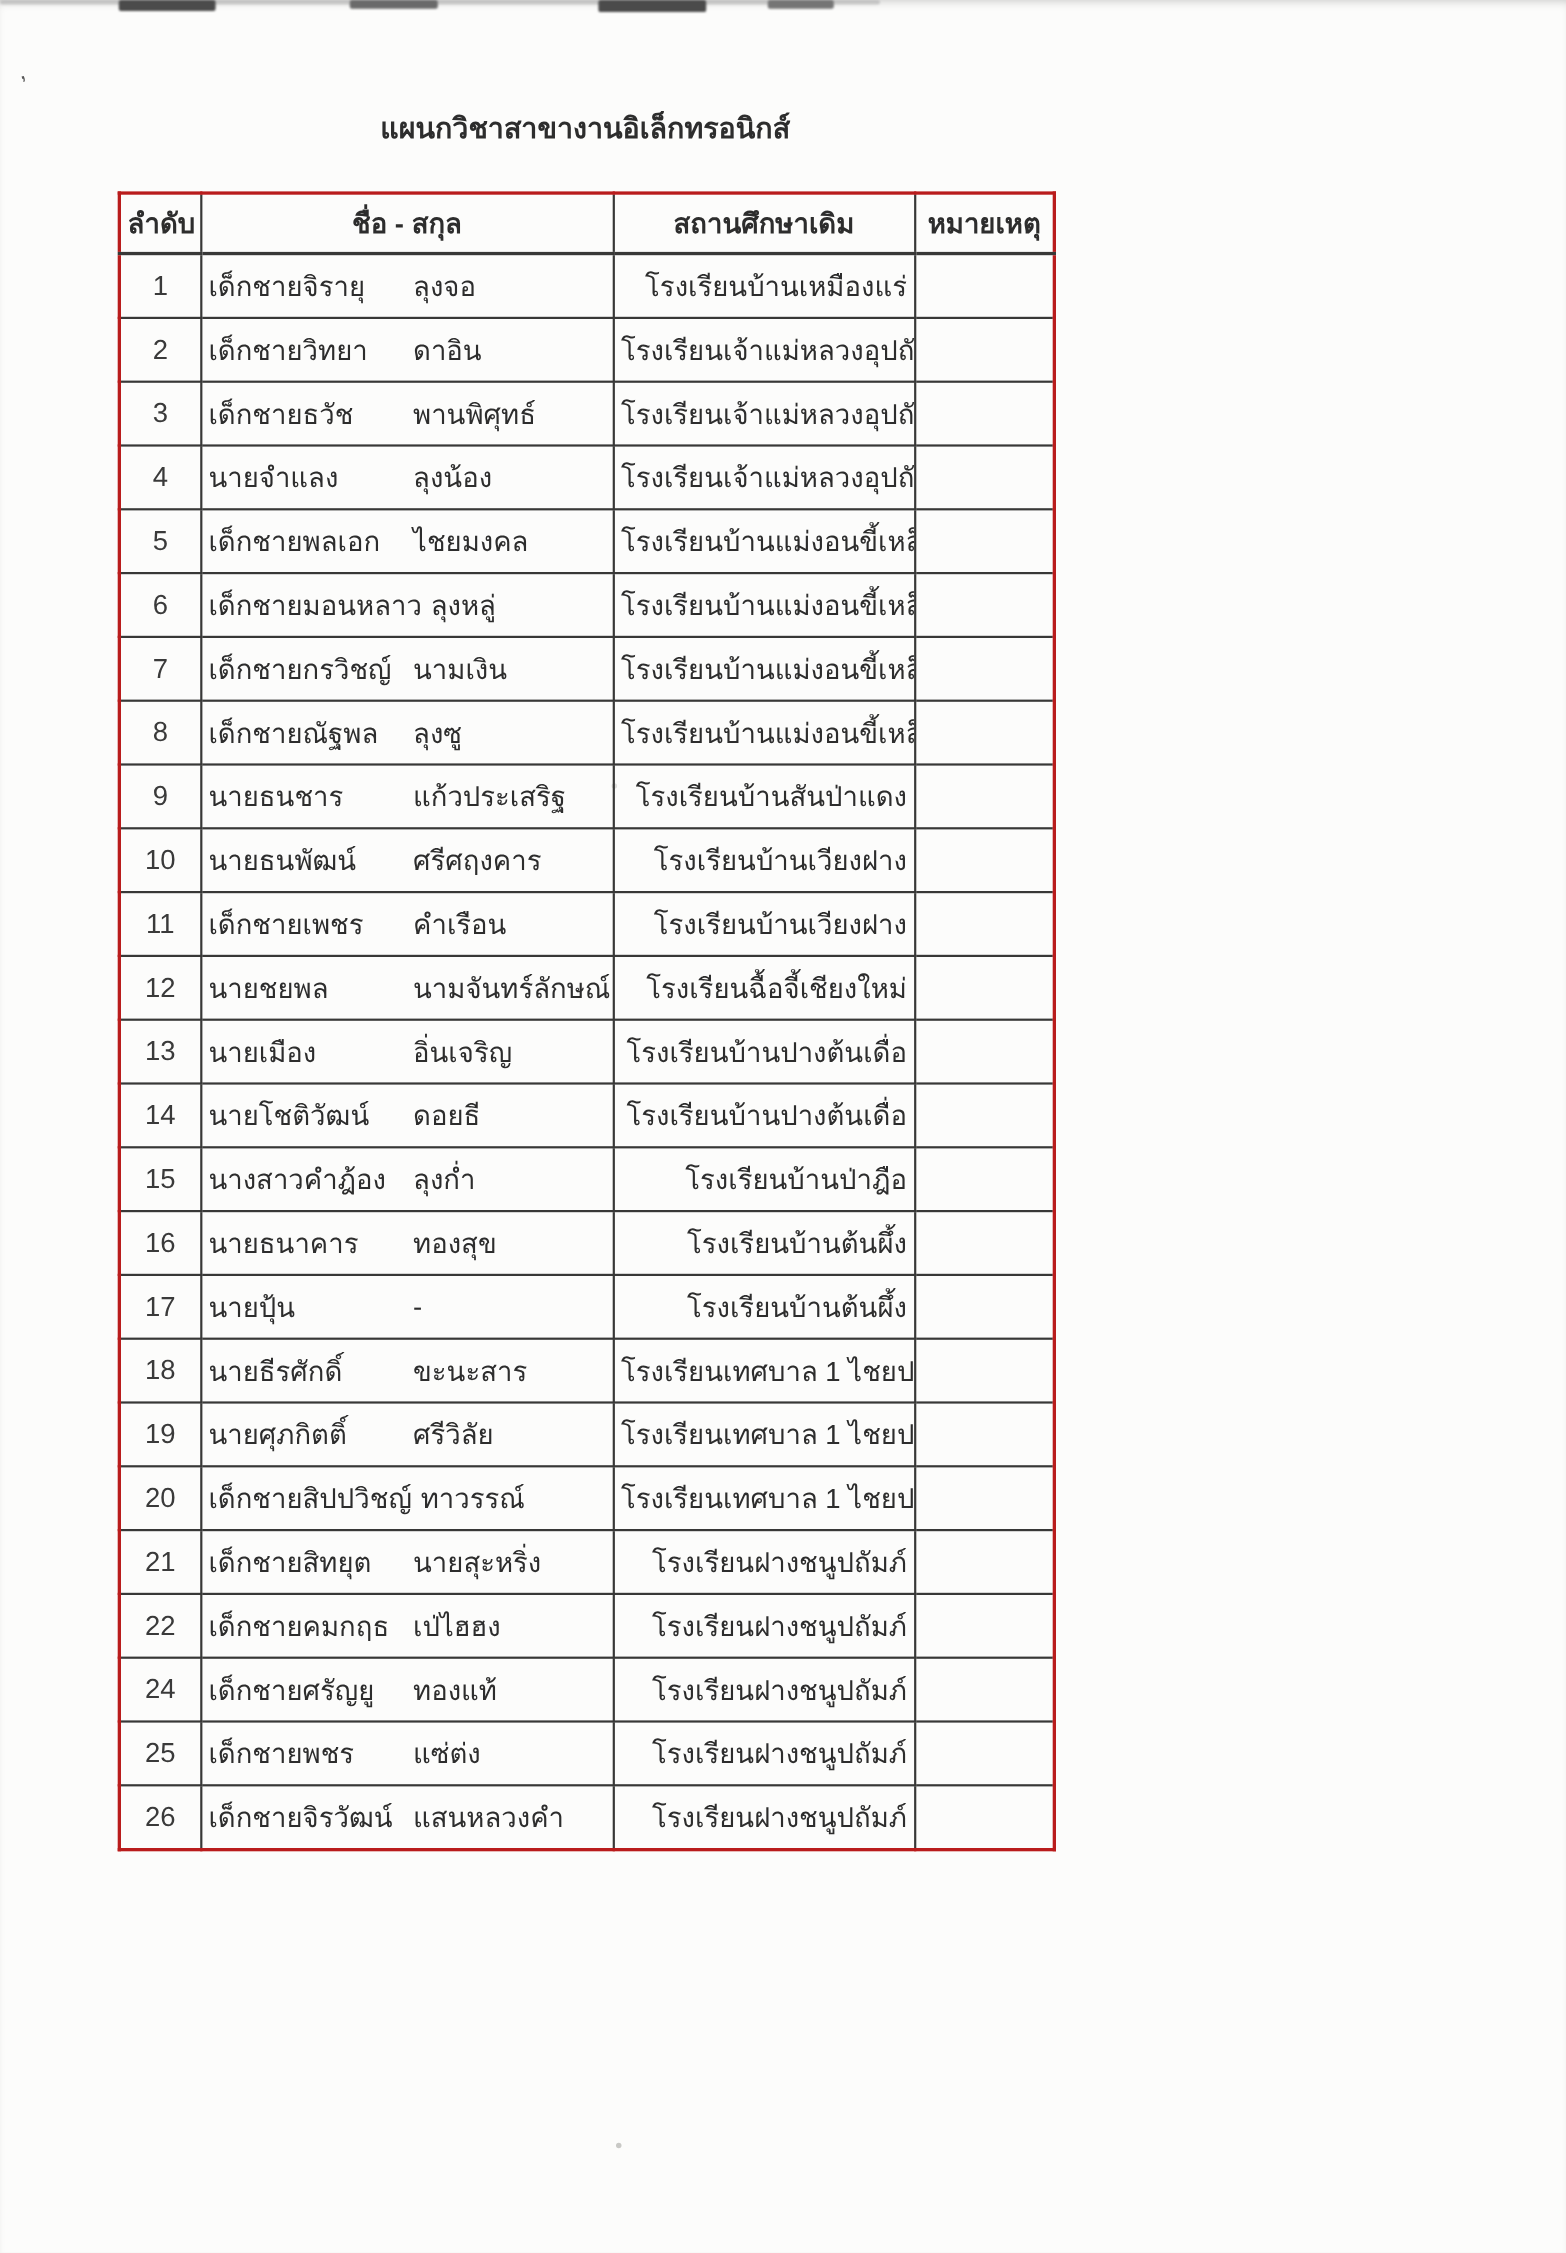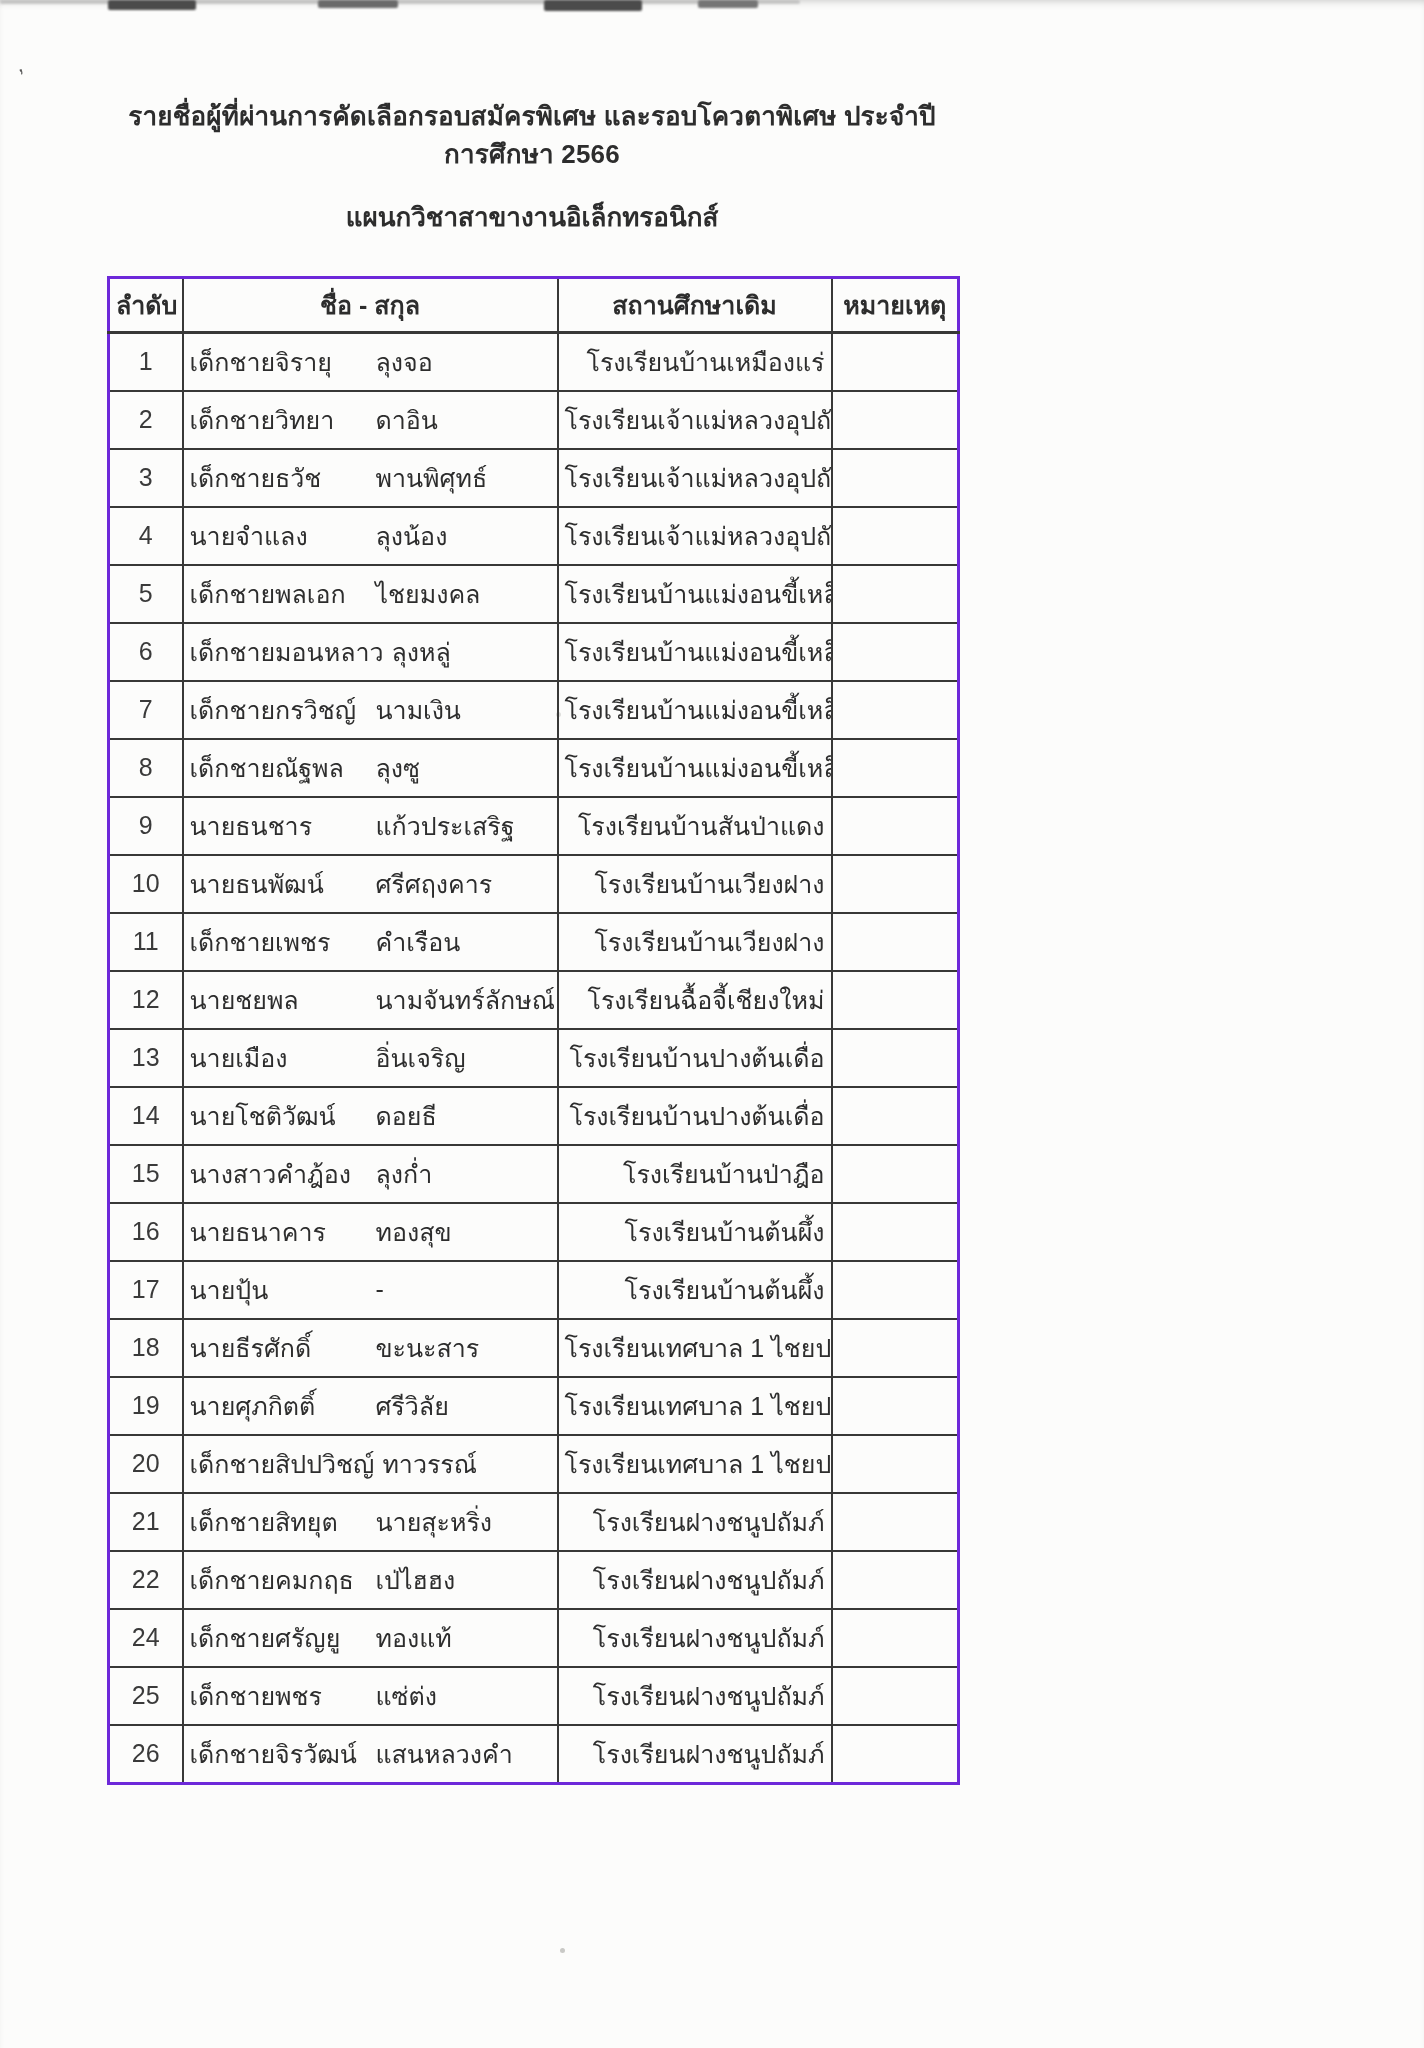--- a/index.html
+++ b/index.html
@@ -43,21 +43,21 @@
   }
   h2.subtitle{
     margin:0 0 40px 0;
     font-size:26px;line-height:1.4;
     font-weight:bold;text-align:center;
   }
   table.list{
     border-collapse:collapse;
     width:850px;
     table-layout:fixed;
-    border:3px solid #6d28d9;
+    border:3px solid #b91c1c;
   }
   table.list col.c-no{width:74px;}
   table.list col.c-name{width:375px;}
   table.list col.c-school{width:274px;}
   table.list col.c-note{width:127px;}
   table.list th, table.list td{
     border:2px solid #383837;
     font-size:25px;
     padding:0 6px;
     overflow:hidden;
@@ -86,21 +86,20 @@
   <div class="smudge s5"></div>
   <div class="smudge s1"></div>
   <div class="smudge s2"></div>
   <div class="smudge s3"></div>
   <div class="smudge s4"></div>
   <span class="flick">,</span>
   <div class="dot d1"></div>
   <div class="dot d2"></div>
 
   <div class="content">
-    <h1 class="title">รายชื่อผู้ที่ผ่านการคัดเลือกรอบสมัครพิเศษ และรอบโควตาพิเศษ ประจำปีการศึกษา 2566</h1>
     <h2 class="subtitle">แผนกวิชาสาขางานอิเล็กทรอนิกส์</h2>
 
     <table class="list">
       <colgroup>
         <col class="c-no">
           <col class="c-name">
           <col class="c-school">
           <col class="c-note">
       </colgroup>
       <thead>

